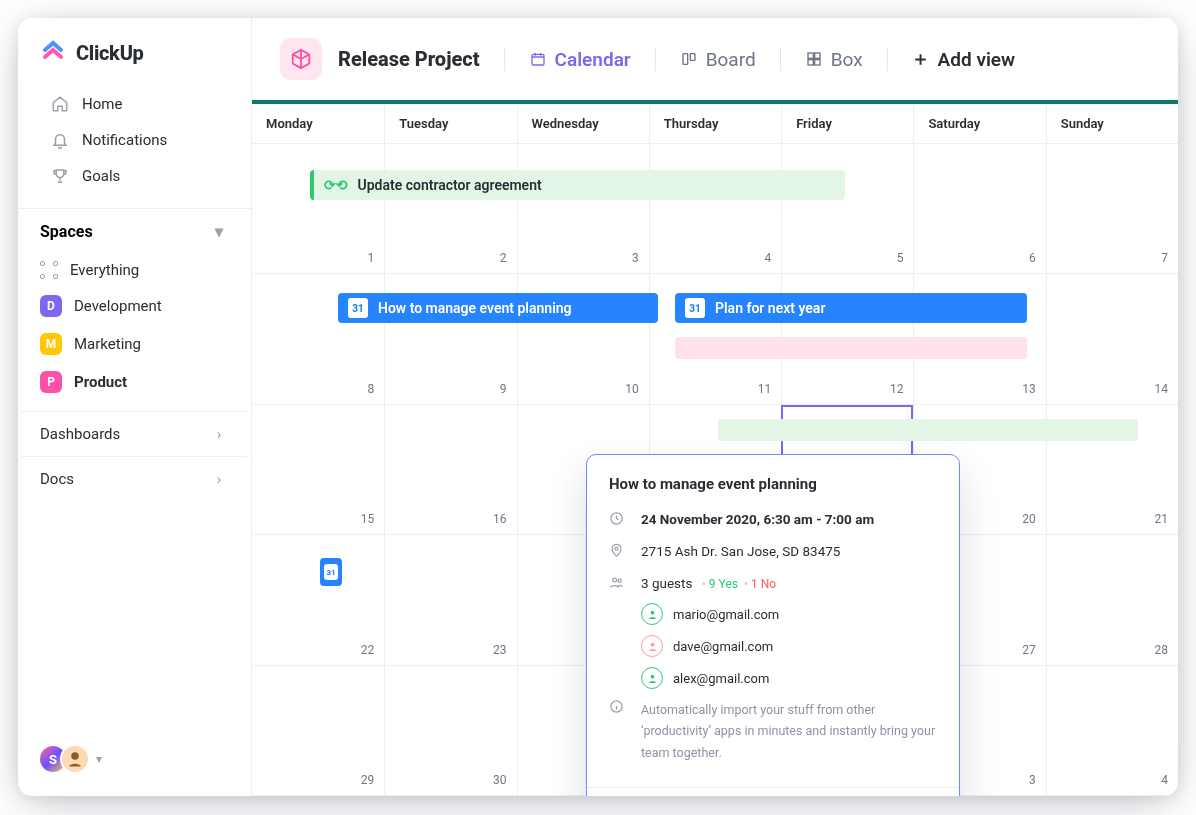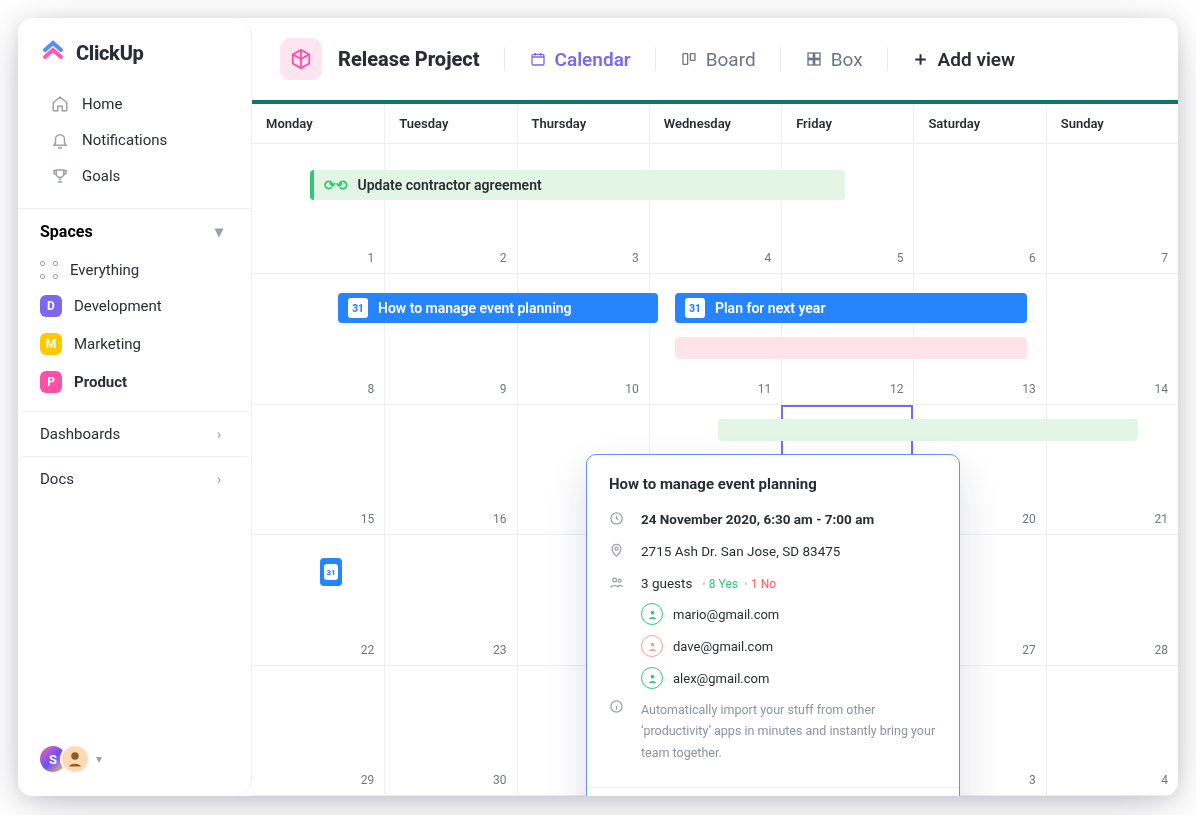--- a/index.html
+++ b/index.html
@@ -7,21 +7,21 @@
   width: 1196px; height: 815px; font-family: -apple-system,BlinkMacSystemFont,"Segoe UI",Roboto,sans-serif;
   background: #fff; padding: 18px; position: relative;
 }
 .app {
   width: 1160px; height: 778px; background: #fff; border-radius: 14px;
   box-shadow: 0 10px 50px -8px rgba(10,10,40,.25), 0 2px 15px rgba(10,10,40,.10);
   display: flex; overflow: hidden; position: relative;
 }
 
 
-.sidebar { width: 234px; border-right: 1px solid #eceef2; display:flex; flex-direction:column;border-radius:18px; }
+.sidebar { width: 234px; border-right: 1px solid #eceef2; display:flex; flex-direction:column; }
 .logo { display:flex; align-items:center; gap:10px; padding:22px 22px 10px; }
 .logo-mark { width:26px; height:26px; position:relative; }
 .logo-text { font-weight:800; font-size:20px; color:#2a2e34; letter-spacing:-.3px; }
 .nav { padding: 10px 20px 14px; }
 .nav-item, .space-item, .section-row {
   display:flex; align-items:center; gap:12px; padding:8px 12px; font-size:15px;
   color:#2a2e34; border-radius:6px; cursor:pointer;
 }
 .nav-item .ico, .space-item .sq, .section-row .chev { flex:0 0 auto; }
 .ico { color:#9aa0ac; width:20px; height:20px; display:flex; align-items:center; justify-content:center; }
@@ -240,22 +240,22 @@
       <span class="vsep"></span>
       <div class="view-btn add-view">
         <span class="vico">＋</span>
         <span>Add view</span>
       </div>
     </div>
 
     <div class="cal-head">
       <div>Monday</div>
       <div>Tuesday</div>
+      <div>Wednesday</div>
       <div>Thursday</div>
-      <div>Wednesday</div>
       <div>Friday</div>
       <div>Saturday</div>
       <div>Sunday</div>
     </div>
 
     <div class="cal-body">
       <div class="grid" id="grid">
           <div class="cell">
             <span class="daynum">1</span>
           </div>
@@ -401,21 +401,21 @@
             <span>2715 Ash Dr. San Jose, SD 83475</span>
           </div>
           <div class="prow">
             <span class="pico"><svg width="15" height="15" viewBox="0 0 24 24" fill="none" stroke="currentColor" stroke-width="2">
                   <circle cx="9" cy="8" r="3"></circle>
                   <circle cx="17" cy="9" r="2.5"></circle>
                   <path d="M3 20c1-4 11-4 12 0M14 19c1-3 7-3 7 0"></path>
                 </svg></span>
             <span>
               <span>3 guests</span>
-              <span class="guests-sub">&nbsp; <span class="dot">•</span> <span class="gok">8 Yes</span> &nbsp;<span class="dot">•</span> <span class="gno">1 No</span></span>
+              <span class="guests-sub">&nbsp; <span class="dot">•</span> <span class="gok">9 Yes</span> &nbsp;<span class="dot">•</span> <span class="gno">1 No</span></span>
             </span>
           </div>
           <div class="guest-list">
             <div class="guest">
               <span class="gav g1">
                   <svg width="11" height="11" viewBox="0 0 24 24" fill="currentColor">
                     <circle cx="12" cy="8" r="4"></circle>
                     <path d="M4 22c2-6 14-6 16 0z"></path>
                   </svg>
                 </span>

